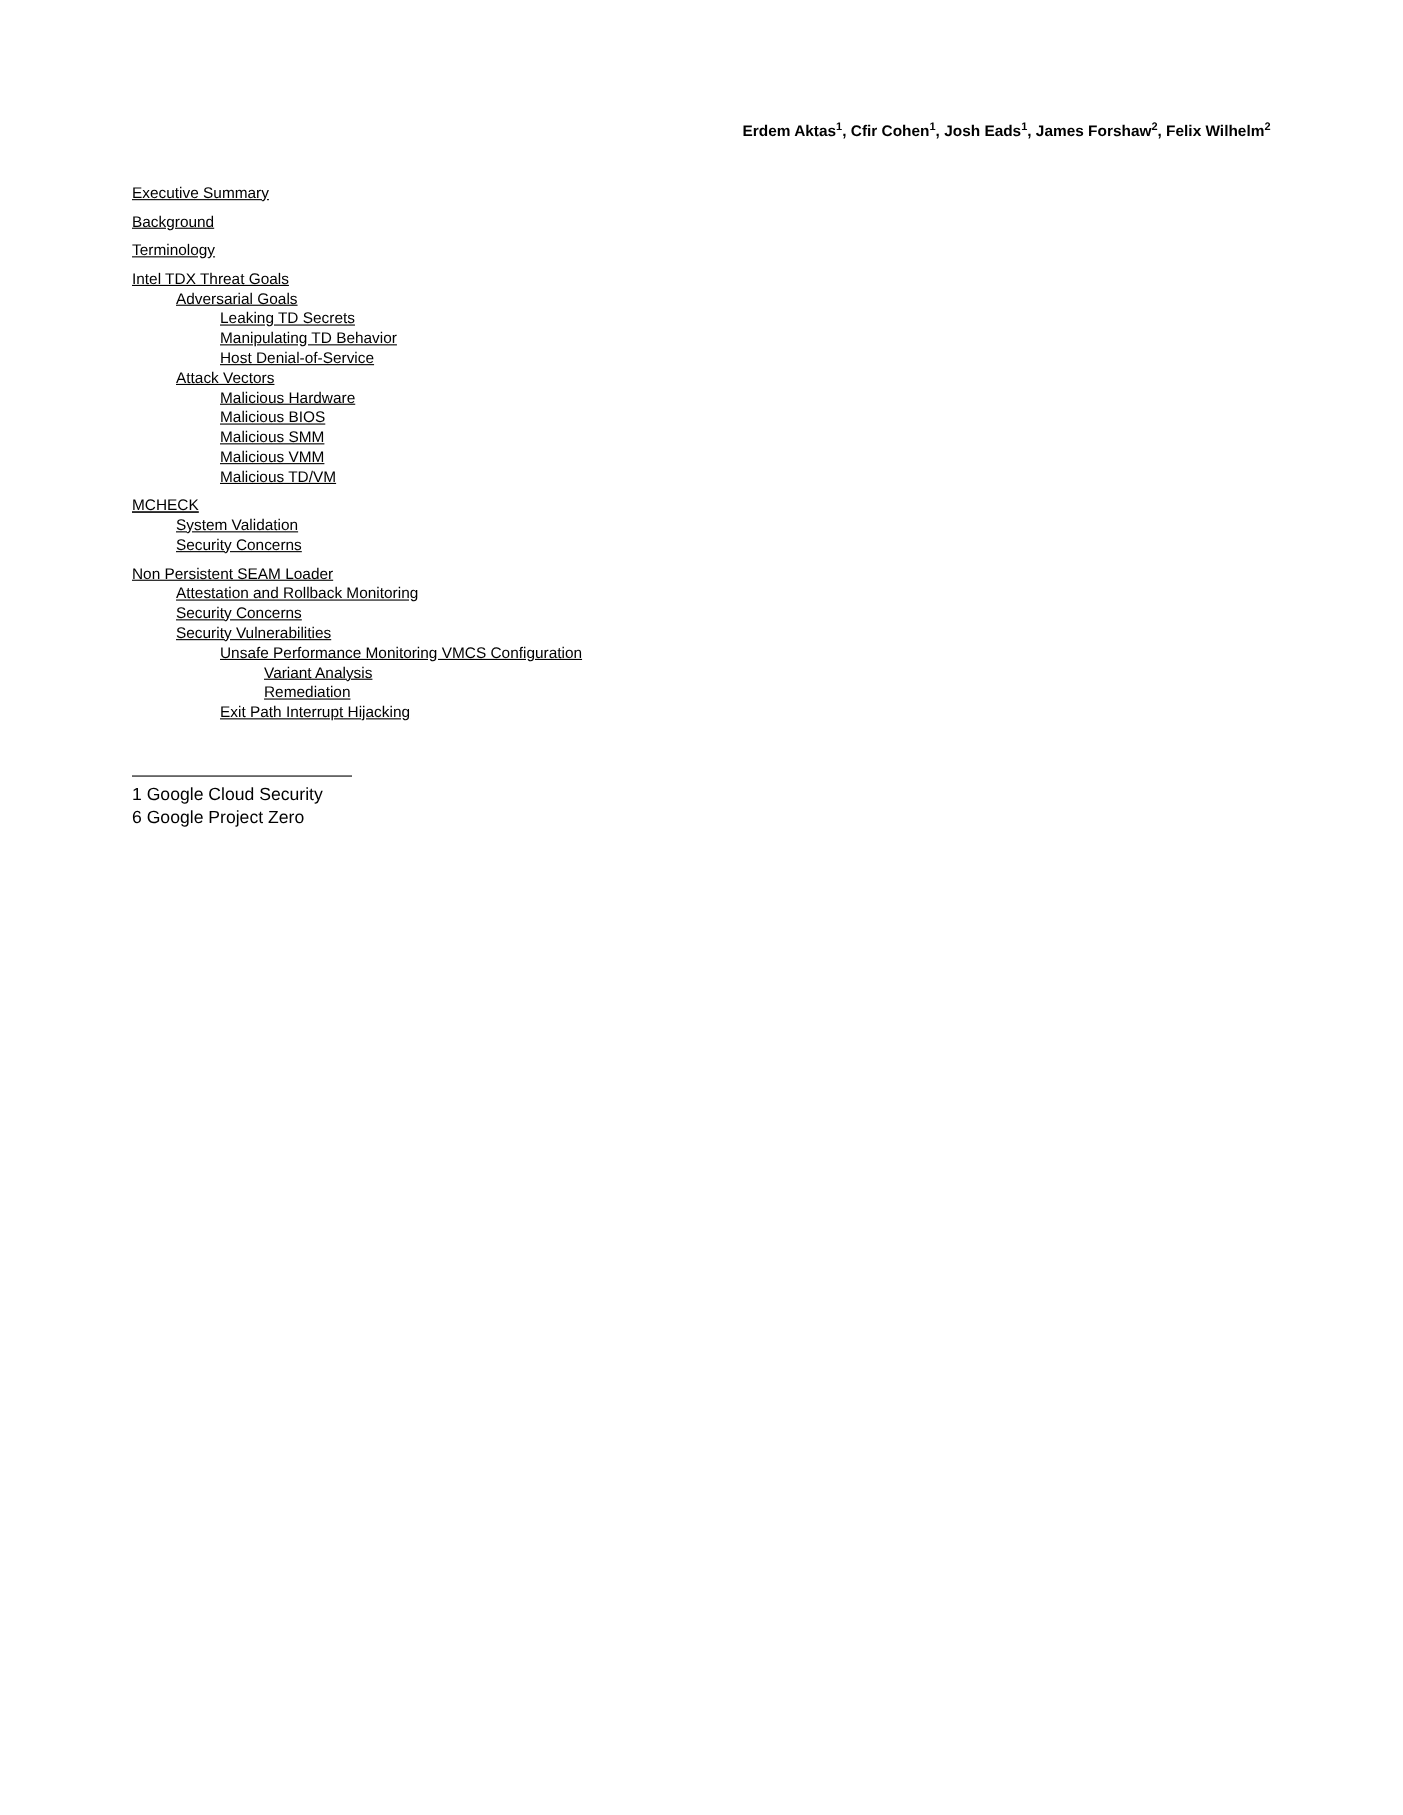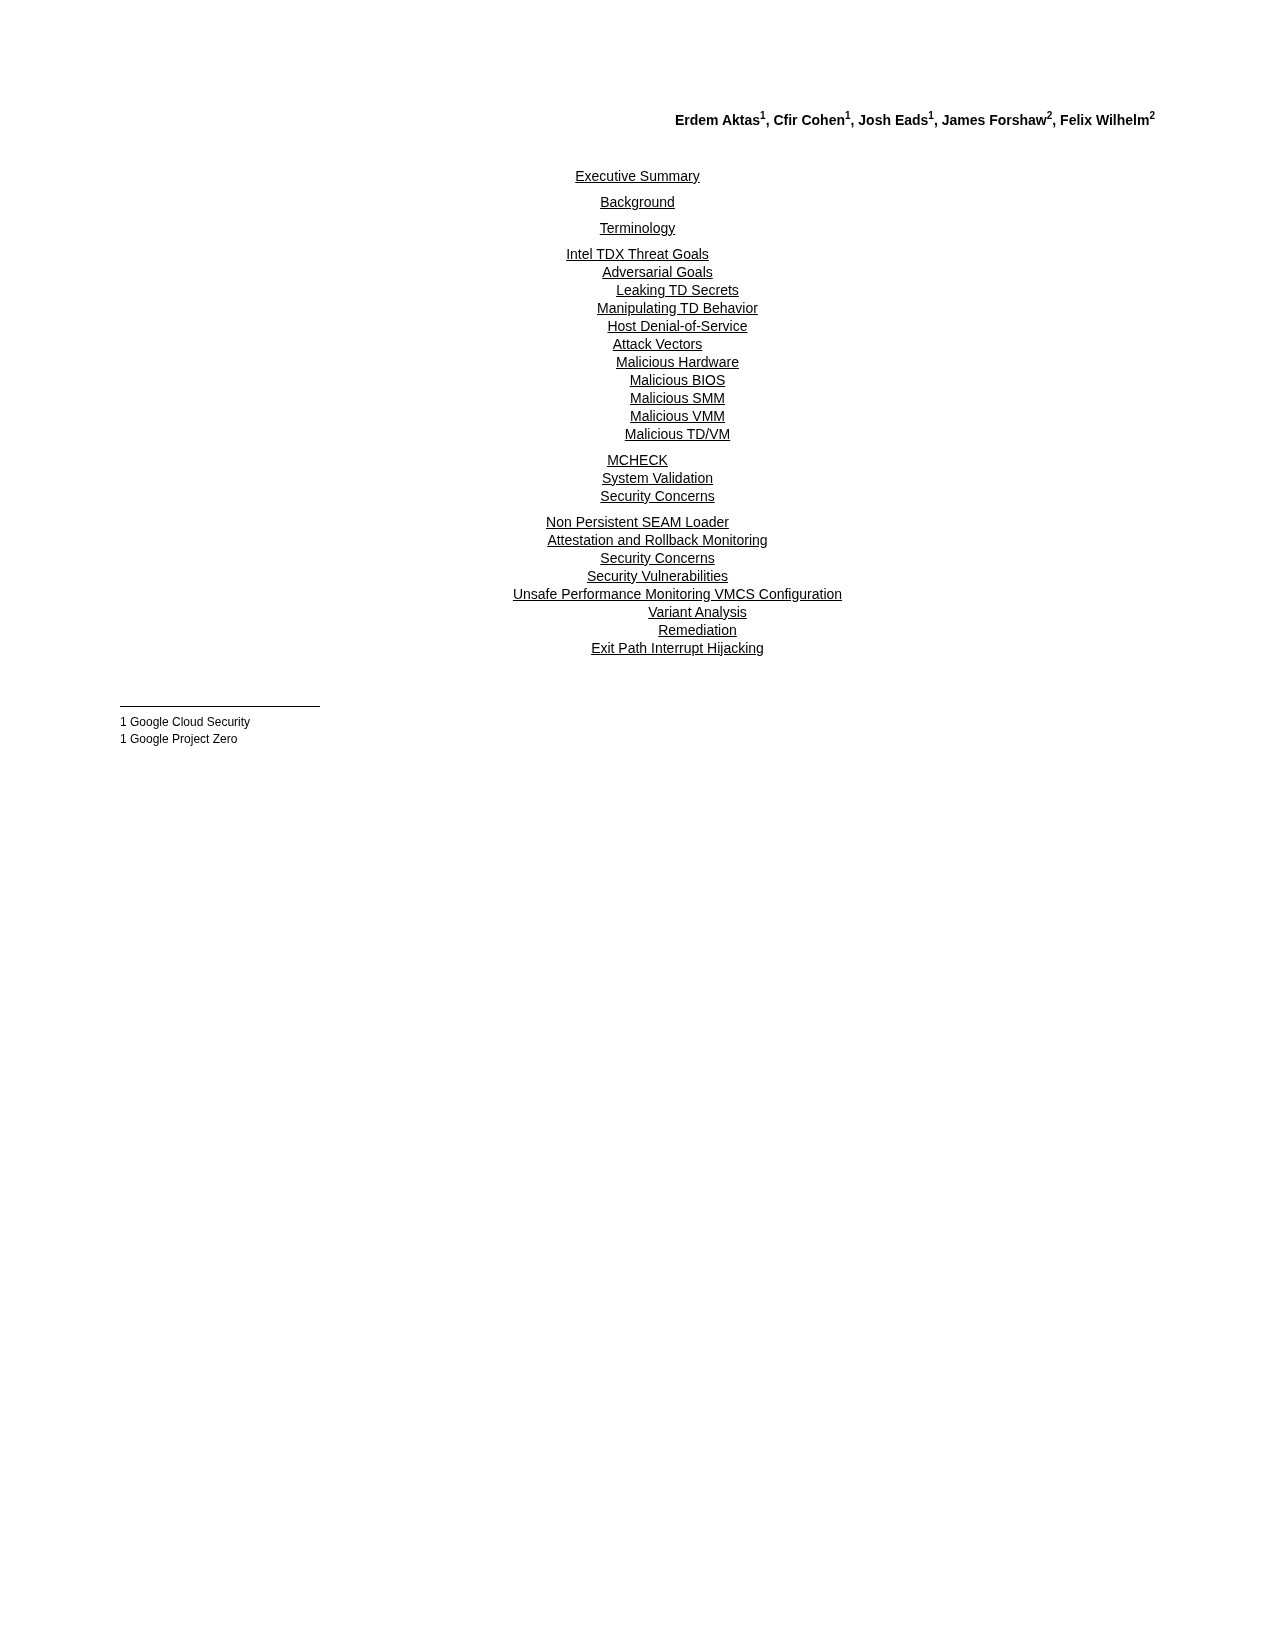--- a/index.html
+++ b/index.html
@@ -47,21 +47,20 @@
 
     sup {
       font-size: 10px;
       vertical-align: super;
     }
 
     .toc-section {
       margin-top: 10px;
       font-family: Arial, Helvetica, sans-serif;
       font-size: 14px;
-      text-align: center;
     }
 
     .toc-item {
       margin-bottom: 4px;
     }
 
     .toc-item a, .toc-item span.link {
       color: #000000;
       text-decoration: underline;
       cursor: pointer;
@@ -90,21 +89,21 @@
     .footnote-divider {
       border: none;
       border-top: 1px solid #000;
       width: 200px;
       margin-top: 50px;
       margin-bottom: 8px;
     }
 
     .footnotes {
       font-family: Arial, Helvetica, sans-serif;
-      font-size: 12px;
+      font-size: 16px;
     }
 
     .footnote-item {
       margin-bottom: 3px;
     }
   </style>
 </head>
 <body>
 
 <div class="title-section">
@@ -143,14 +142,14 @@
     <div class="toc-item toc-level-2"><span class="link">Unsafe Performance Monitoring VMCS Configuration</span></div>
     <div class="toc-item toc-level-3"><span class="link">Variant Analysis</span></div>
     <div class="toc-item toc-level-3"><span class="link">Remediation</span></div>
     <div class="toc-item toc-level-2"><span class="link">Exit Path Interrupt Hijacking</span></div>
   </div>
 
 <hr class="footnote-divider">
 
 <div class="footnotes" id="footnotes-container">
 <div class="footnote-item">1 Google Cloud Security</div>
-    <div class="footnote-item">1 Google Project Zero</div>
+    <div class="footnote-item">6 Google Project Zero</div>
   </div>
 
 </body></html>

